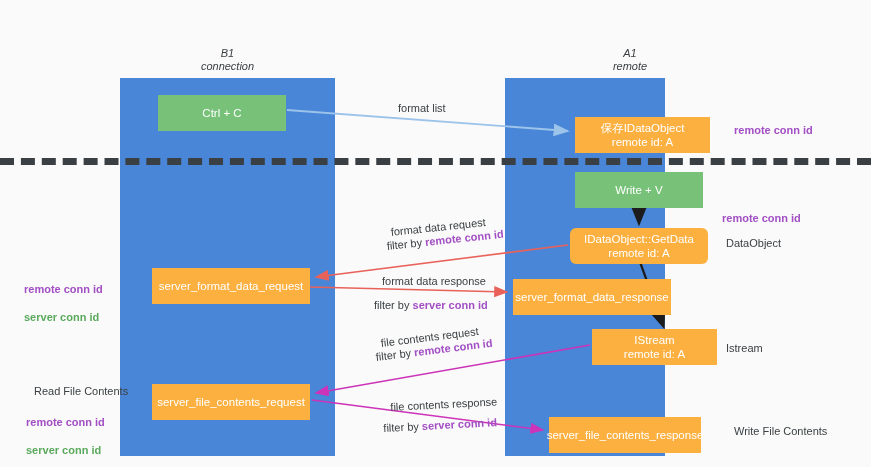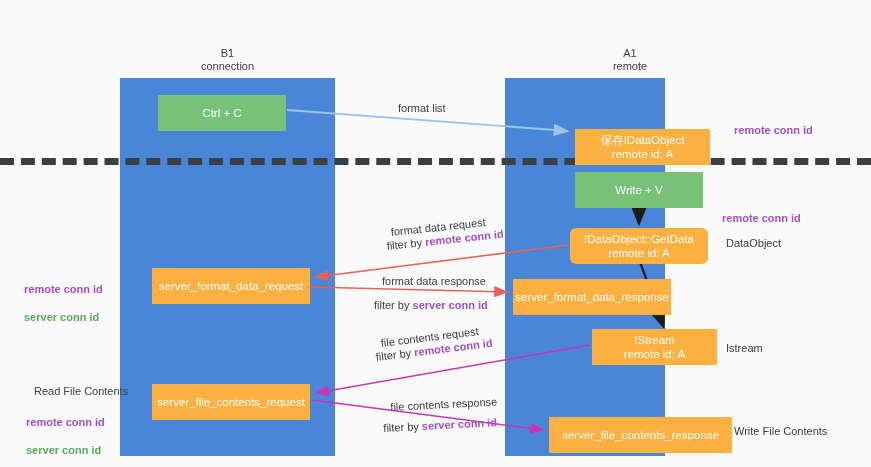--- a/index.html
+++ b/index.html
@@ -28,20 +28,21 @@
     white-space: pre-line;
   }
   
   .col-header {
     position: absolute;
     text-align: center;
     font-size: 11px;
     color: #3c4043;
     line-height: 13px;
     white-space: pre-line;
+    font-style: italic;
   }
   #hdr-b1 { left: 120px; top: 47px; width: 215px; }
   #hdr-a1 { left: 505px; top: 47px; width: 250px; }
 
   
   .lane {
     position: absolute;
     background: #4a86d8;
   }
   #lane-b1 { left: 120px; top: 78px; width: 215px; height: 378px; }
@@ -69,28 +70,28 @@
     color: #ffffff;
     font-size: 11.5px;
     line-height: 14px;
     white-space: pre-line;
     padding: 18px 4px;
   }
   .node.green { background: #77c278; }
   .node.orange { background: #fbb040; }
 
   #n-ctrlc   { left: 158px; top: 95px;  width: 128px; height: 27px; }
-  #n-save    { left: 575px; top: 117px; width: 135px; height: 30px; margin-top: 12px; }
+  #n-save    { left: 575px; top: 117px; width: 135px; height: 30px; }
   #n-ctrlv   { left: 575px; top: 172px; width: 128px; height: 27px; }
   #n-getdata { left: 570px; top: 228px; width: 138px; height: 32px; border-radius: 6px; }
   #n-sfdreq  { left: 152px; top: 268px; width: 158px; height: 27px; }
   #n-sfdresp { left: 513px; top: 279px; width: 158px; height: 27px; }
   #n-istream { left: 592px; top: 329px; width: 125px; height: 32px; }
   #n-sfcreq  { left: 152px; top: 384px; width: 158px; height: 27px; }
-  #n-sfcresp { left: 549px; top: 417px; width: 183px; height: 27px; }
+  #n-sfcresp { left: 549px; top: 417px; width: 152px; height: 27px; }
 
   
   .side-label {
     position: absolute;
     font-size: 11px;
     line-height: 14px;
     white-space: pre-line;
   }
   .purple { color: #a24fc4; font-weight: bold; }
   .green-t { color: #5aa95c; font-weight: bold; }

